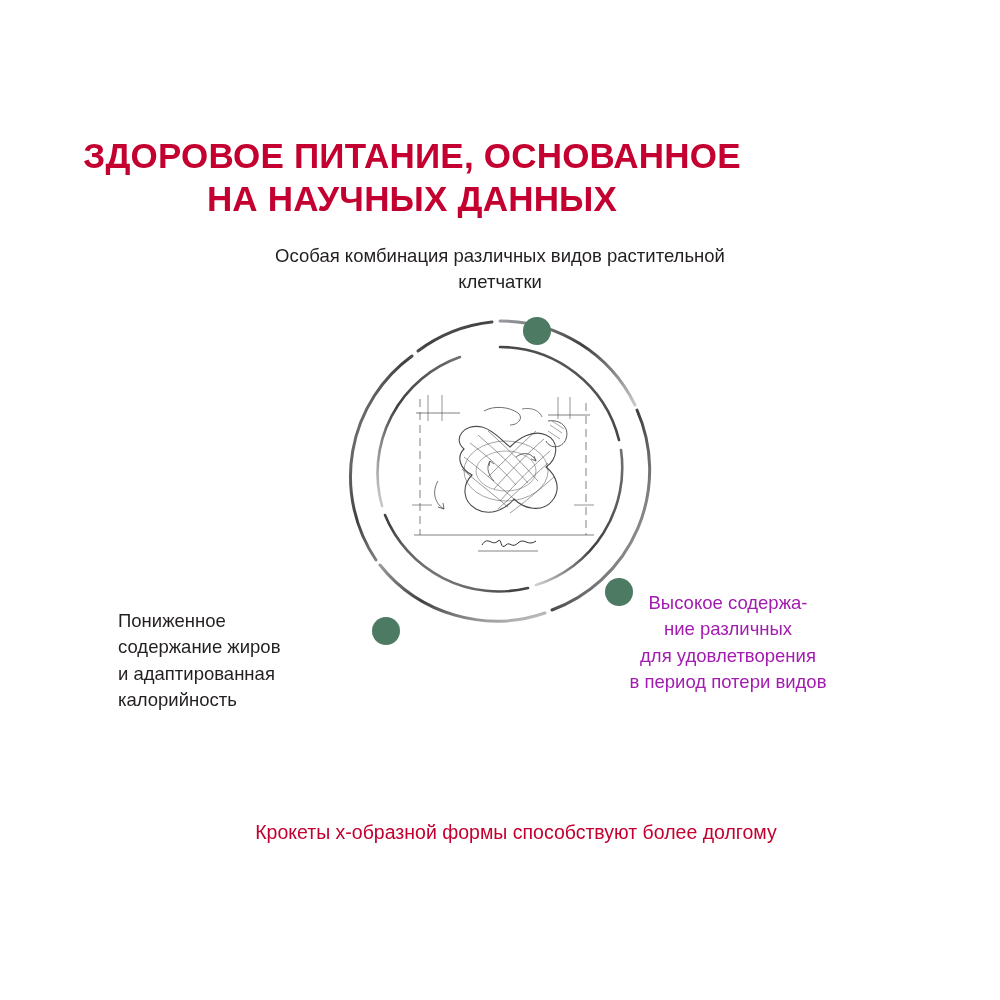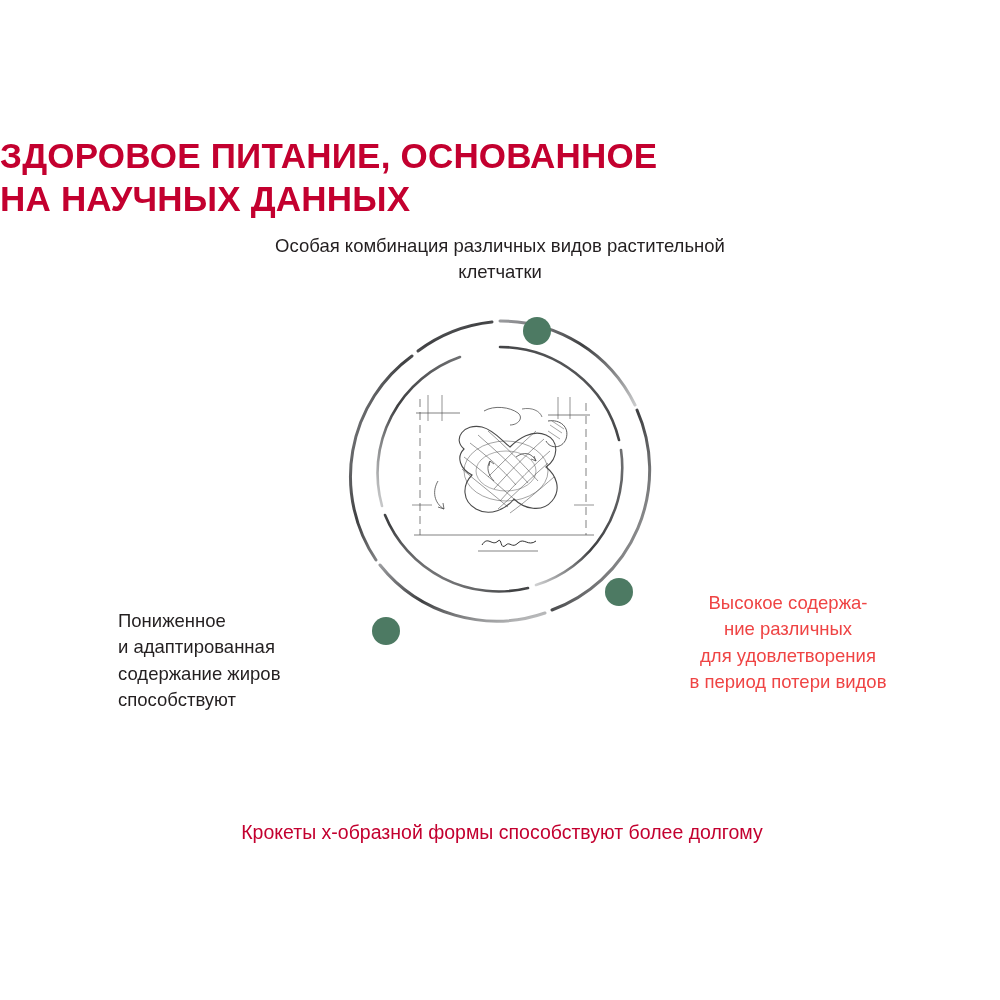--- a/index.html
+++ b/index.html
@@ -21,38 +21,38 @@
     width: 1000px;
     height: 1000px;
   }
 
   
   .title {
     position: absolute;
     left: 0;
     top: 112px;
     width: 824px;
-    text-align: left;
+    text-align: center;
     font-size: 35px;
     font-weight: bold;
     line-height: 1.22;
     letter-spacing: 0.2px;
     color: #c3002f;
     text-transform: uppercase;
   }
   .title .line {
     display: block;
     white-space: nowrap;
   }
 
   
   .top-caption {
     position: absolute;
     left: 250px;
-    top: 233px;
+    top: 243px;
     width: 500px;
     text-align: center;
     font-size: 18.5px;
     line-height: 1.38;
     color: #231f20;
   }
 
   
   .diagram {
     position: absolute;
@@ -92,34 +92,34 @@
     position: absolute;
     left: 118px;
     top: 608px;
     width: 260px;
     font-size: 18.5px;
     line-height: 1.42;
     color: #231f20;
   }
   .cap-right {
     position: absolute;
-    left: 648px;
+    left: 588px;
     top: 590px;
     width: 280px;
     text-align: center;
     font-size: 18.5px;
     line-height: 1.42;
-    color: #ef4444;
+    color: #a21caf;
   }
   .cap-left .ln, .cap-right .ln { display: block; white-space: nowrap; }
 
   
   .bottom-caption {
     position: absolute;
-    left: 92px;
+    left: 106px;
     top: 818px;
     width: 820px;
     text-align: center;
     font-size: 19.5px;
     line-height: 1.45;
     color: #c3002f;
   }
   .bottom-caption .ln { display: block; white-space: nowrap; }
 </style>
 </head>
@@ -217,23 +217,23 @@
       </g>
     </svg>
   </div>
 
   <div class="dot dot-top"></div>
   <div class="dot dot-left"></div>
   <div class="dot dot-right"></div>
 
   <div class="cap-left">
     <span class="ln">Пониженное</span>
+    <span class="ln">содержание жиров</span>
     <span class="ln">и адаптированная</span>
-    <span class="ln">содержание жиров</span>
-    <span class="ln">способствуют</span>
+    <span class="ln">калорийность</span>
   </div>
 
   <div class="cap-right">
     <span class="ln">Высокое содержа-</span>
     <span class="ln">ние различных</span>
     <span class="ln">для удовлетворения</span>
     <span class="ln">в период потери видов</span>
   </div>
 
   <div class="bottom-caption">

